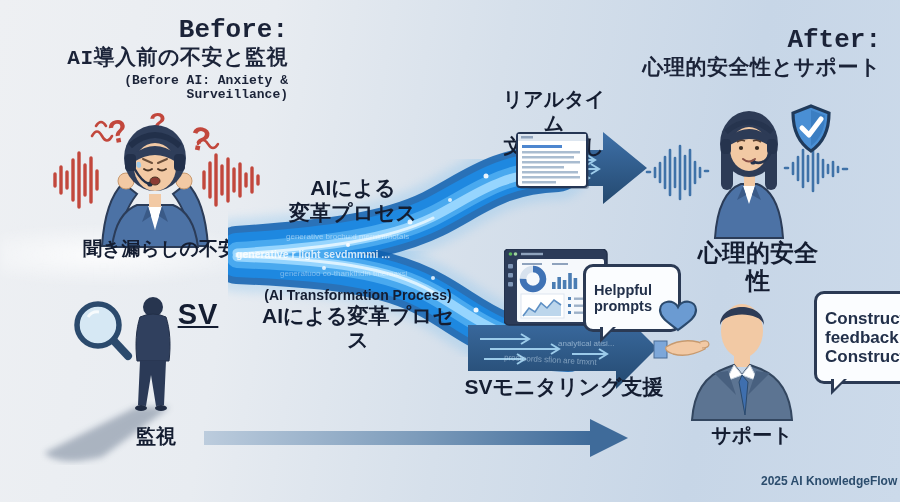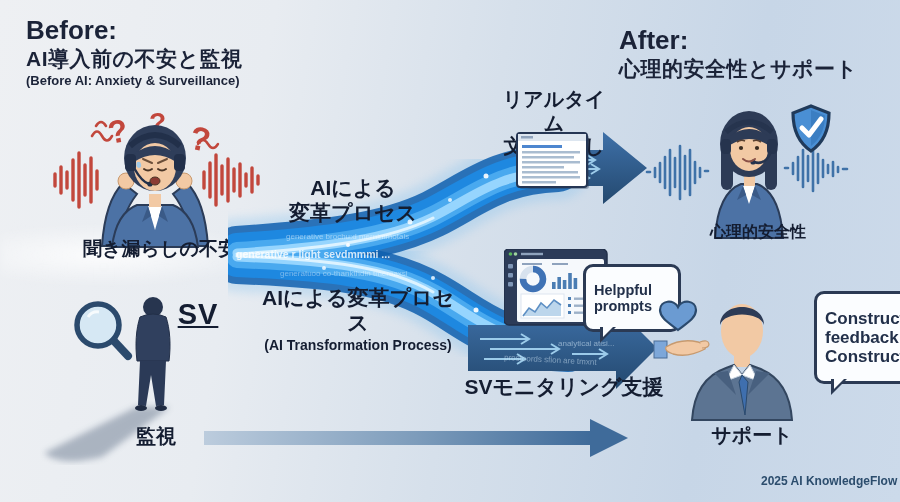--- a/index.html
+++ b/index.html
@@ -4,21 +4,21 @@
 <style>
   html,body{margin:0;padding:0;background:#9aa7b5;}
   #canvas{
     position:relative;width:900px;height:502px;overflow:hidden;
     background:linear-gradient(100deg,#eef0f3 0%,#e8ecf1 28%,#d6e0eb 52%,#c7d6e7 78%,#ccdaea 100%);
     font-family:"Liberation Sans","DejaVu Sans",sans-serif;color:#1b2338;
   }
   .light-band{position:absolute;left:0;top:226px;width:260px;height:58px;
     background:radial-gradient(ellipse at 40% 50%,rgba(255,255,255,.85),rgba(255,255,255,0) 75%);
     filter:blur(4px);}
-  .hdr{position:absolute;text-align:left;line-height:1.12;}
+  .hdr{position:absolute;text-align:right;line-height:1.12;font-family:Liberation Mono, monospace;}
   .hdr .t{font-size:26px;font-weight:800;}
   .hdr .s{font-size:21px;font-weight:800;margin-top:2px;letter-spacing:.5px;}
   .hdr .c{font-size:13px;font-weight:600;margin-top:3px;}
   .lbl{position:absolute;font-weight:800;color:#141d31;text-align:center;line-height:1.18;}
   .bubble{position:absolute;background:#fbfdff;border:3px solid #2b3a54;border-radius:10px;
     padding:15px 8px;font-weight:800;color:#22304a;line-height:1.12;}
   .bubble:before{content:"";position:absolute;left:14px;bottom:-14px;
     border:8px solid transparent;border-top-color:#2b3a54;border-left-color:#2b3a54;}
   .bubble:after{content:"";position:absolute;left:17px;bottom:-8px;
     border:5px solid transparent;border-top-color:#fbfdff;border-left-color:#fbfdff;}
@@ -166,22 +166,22 @@
     </g>
     <text x="330" y="228" font-size="8" fill="#cfe4f5" opacity=".55">analytical atisi...</text>
     <text x="276" y="242" font-size="8" fill="#cfe4f5" opacity=".5" transform="rotate(3 276 242)">prostoords sfion are tmxnt</text>
   </svg>
 
   <div class="lbl" style="left:277px;top:176px;width:152px;font-size:21px;">
     <div>AIによる</div>
     <div>変革プロセス</div>
   </div>
   <div class="lbl" style="left:252px;top:286px;width:212px;">
+    <div style="font-size:14px;font-weight:600;margin-top:1px;">(AI Transformation Process)</div>
     <div style="font-size:21px;">AIによる変革プロセス</div>
-    <div style="font-size:14px;font-weight:600;margin-top:1px;">(AI Transformation Process)</div>
   </div>
   <div class="lbl" style="left:494px;top:88px;width:120px;font-size:20px;">
     <div>リアルタイム</div>
     <div>文字起こし</div>
   </div>
   <div class="lbl" style="left:458px;top:375px;width:212px;font-size:21px;">SVモニタリング支援</div>
 
   <svg style="left:516px;top:132px;" width="74" height="58" viewBox="0 0 74 58">
     <rect x="3" y="3" width="70" height="54" rx="3" fill="#22304a" opacity=".35"></rect>
     <rect x="1" y="1" width="70" height="54" rx="3" fill="#ffffff" stroke="#253654" stroke-width="2"></rect>
@@ -288,21 +288,21 @@
     <path d="M81,30 Q104,10 127,30" fill="none" stroke="#26344e" stroke-width="5.5"></path>
     <rect x="76" y="37" width="10" height="15" rx="4" fill="#26344e"></rect>
     <rect x="122" y="37" width="10" height="15" rx="4" fill="#26344e"></rect>
     <path d="M126,50 Q120,64 109,60" fill="none" stroke="#26344e" stroke-width="2.5"></path>
     <circle cx="108" cy="60" r="2.6" fill="#26344e"></circle>
     <circle cx="96" cy="46" r="2.1" fill="#3a2b20"></circle>
     <circle cx="112" cy="46" r="2.1" fill="#3a2b20"></circle>
     <path d="M92,40 q4,-3 8,-1 M108,39 q4,-2 8,1" fill="none" stroke="#5a4030" stroke-width="1.6"></path>
     <path d="M98,57 Q104,62 110,57" fill="none" stroke="#8a5147" stroke-width="2" stroke-linecap="round"></path>
   </svg>
-  <div class="lbl" style="left:688px;top:223px;width:140px;font-size:16px;">心理的安全性</div>
+  <div class="lbl" style="left:688px;top:239px;width:140px;font-size:24px;">心理的安全性</div>
 
   <svg style="left:648px;top:295px;" width="190" height="127" viewBox="0 0 190 127">
     <path d="M30,12 C26,4 12,5 12,15 C12,23 21,28 30,35 C39,28 48,23 48,15 C48,5 34,4 30,12 Z" fill="#6b9bd2" stroke="#2b4a6d" stroke-width="2.2"></path>
     <rect x="6" y="46" width="13" height="17" fill="#7da7d9" stroke="#4a6d96"></rect>
     <path d="M18,52 q15,-9 32,-5 q9,2 7,7 q-17,9 -32,5 q-9,-3 -7,-7 Z" fill="#f2c9a4" stroke="#c79a6f" stroke-width="1.3"></path>
     <path d="M52,47 q8,-3 9,2 q0,4 -7,4" fill="#f2c9a4" stroke="#c79a6f" stroke-width="1.2"></path>
     <ellipse cx="94" cy="36" rx="21" ry="27" fill="#f2c9a4"></ellipse>
     <path d="M72,30 C72,6 116,6 116,30 C112,16 76,16 72,30 Z" fill="#2d3b56"></path>
     <rect x="86" y="58" width="16" height="14" fill="#f2c9a4"></rect>
     <path d="M44,125 C46,96 58,80 78,73 L86,70 L94,80 L102,70 L110,73 C130,80 142,96 144,125 Z" fill="#5c7492" stroke="#33465f" stroke-width="2"></path>

